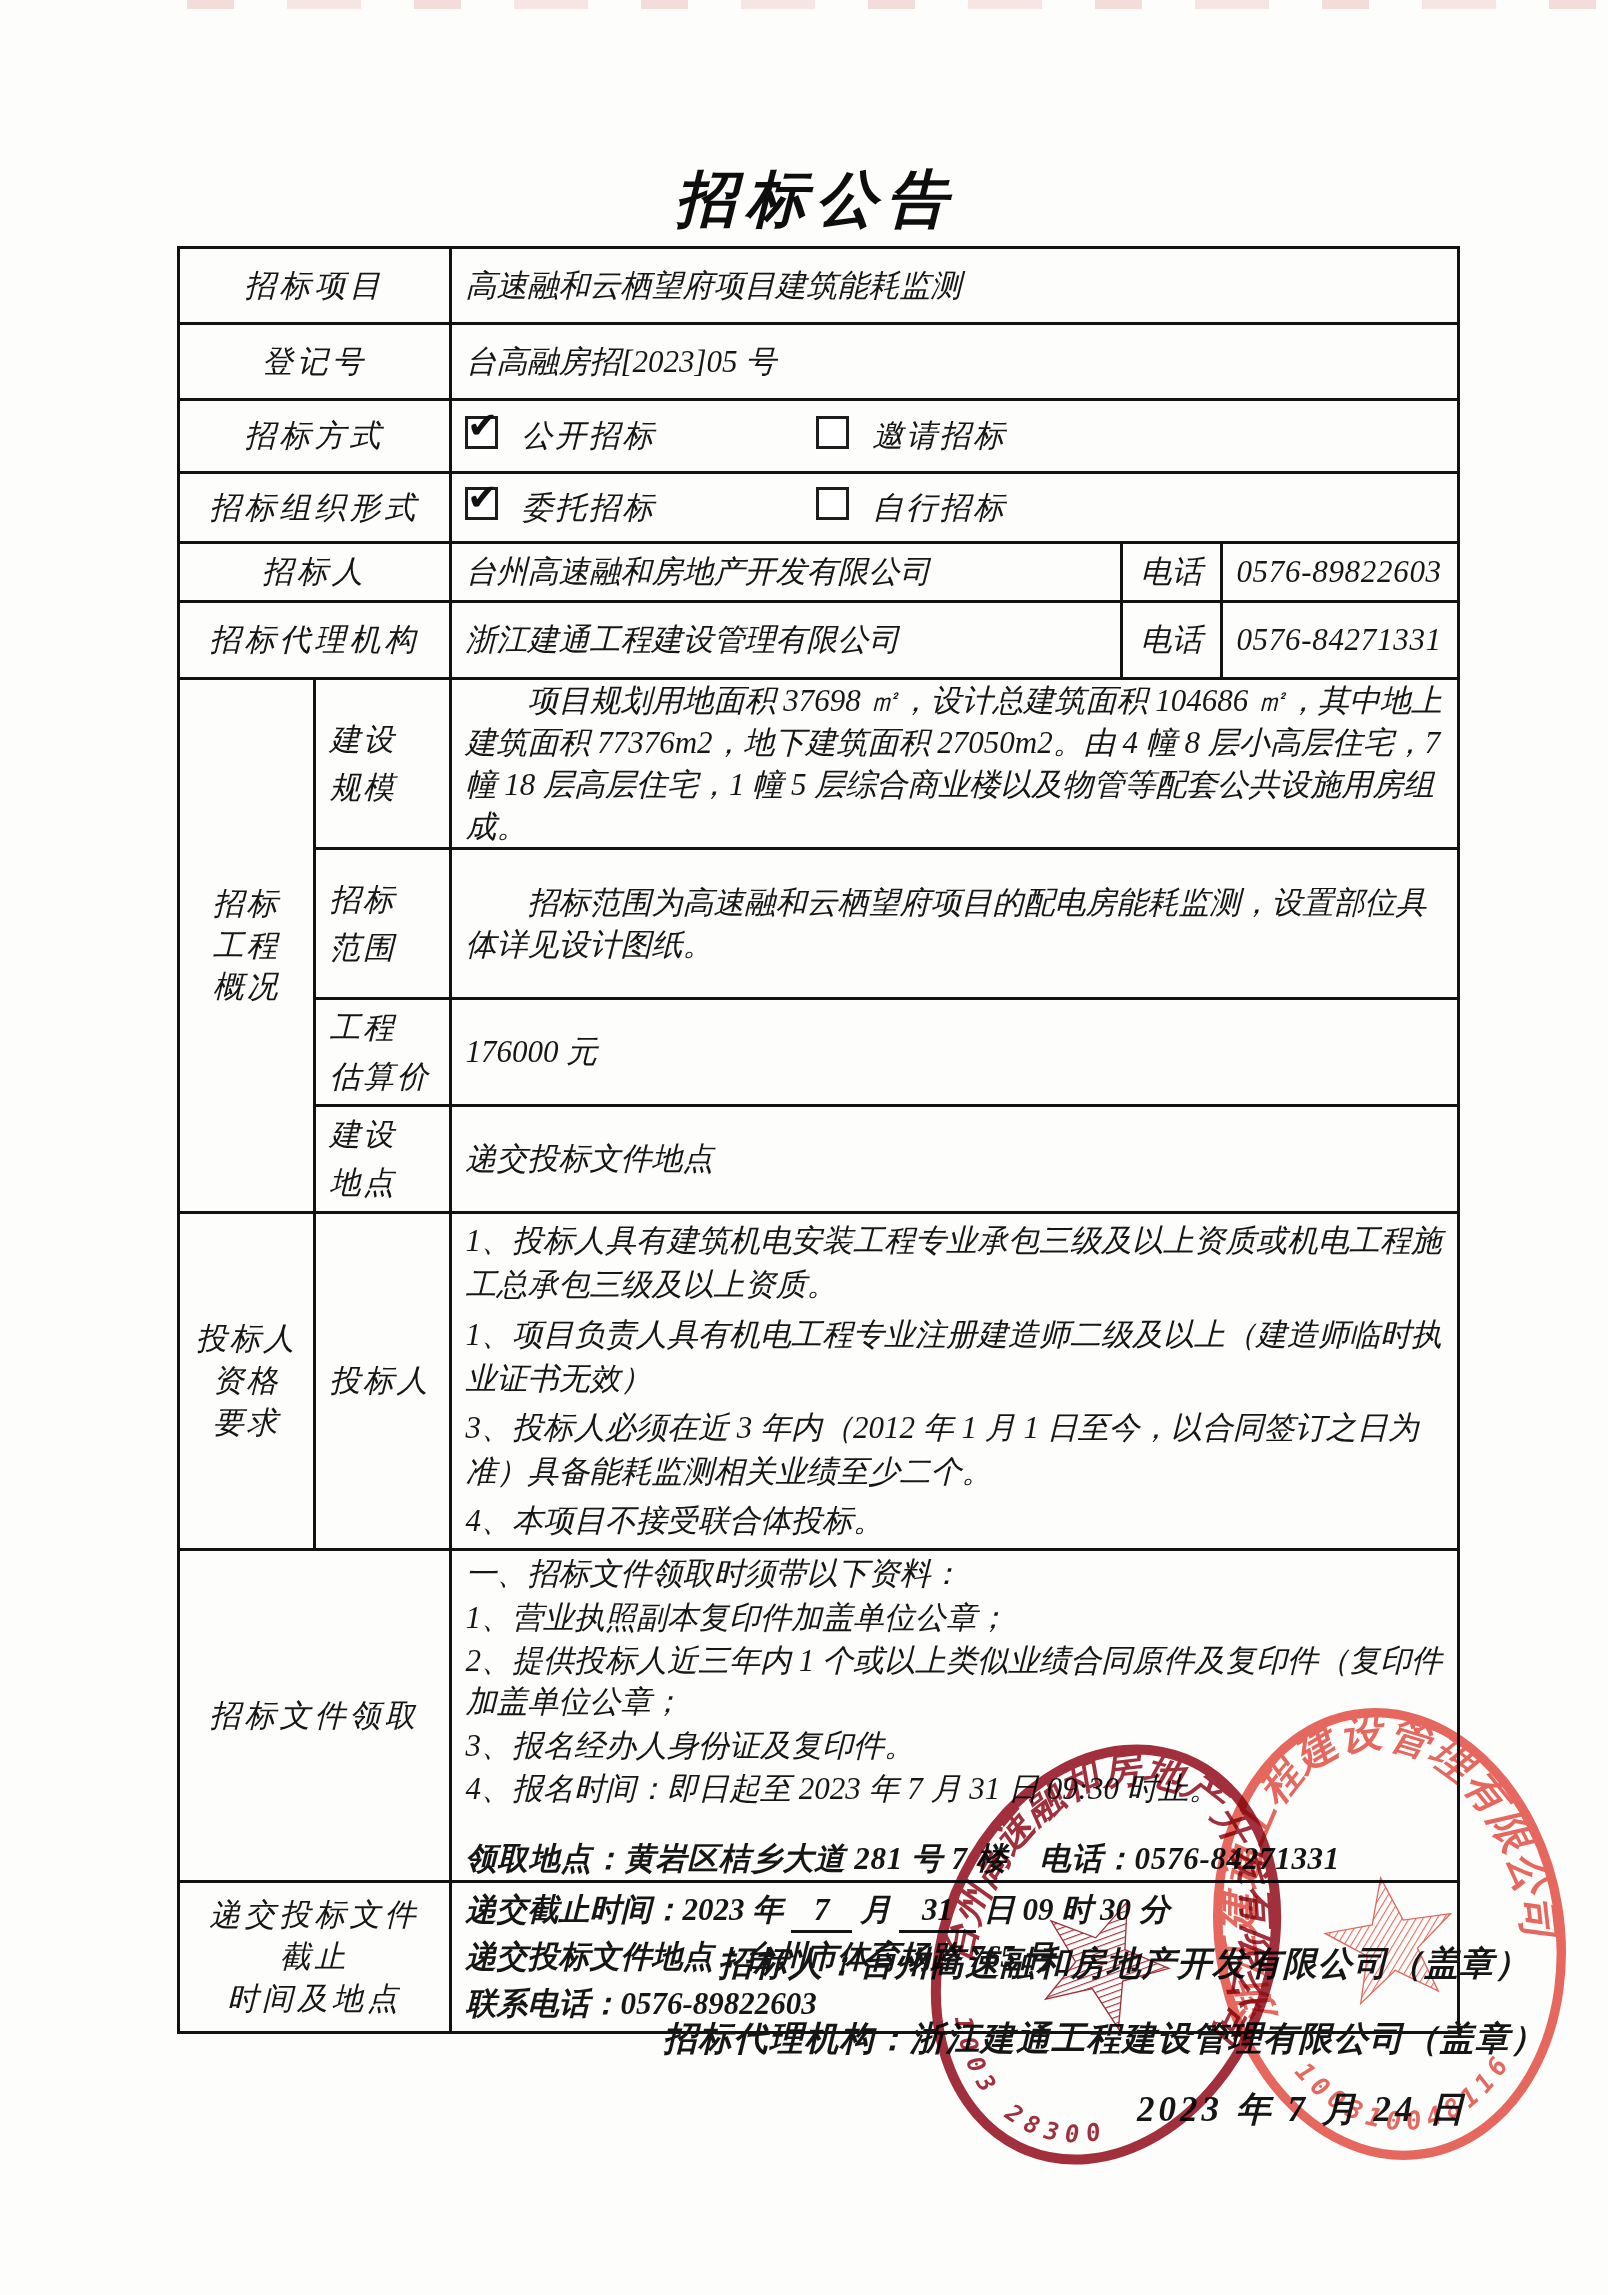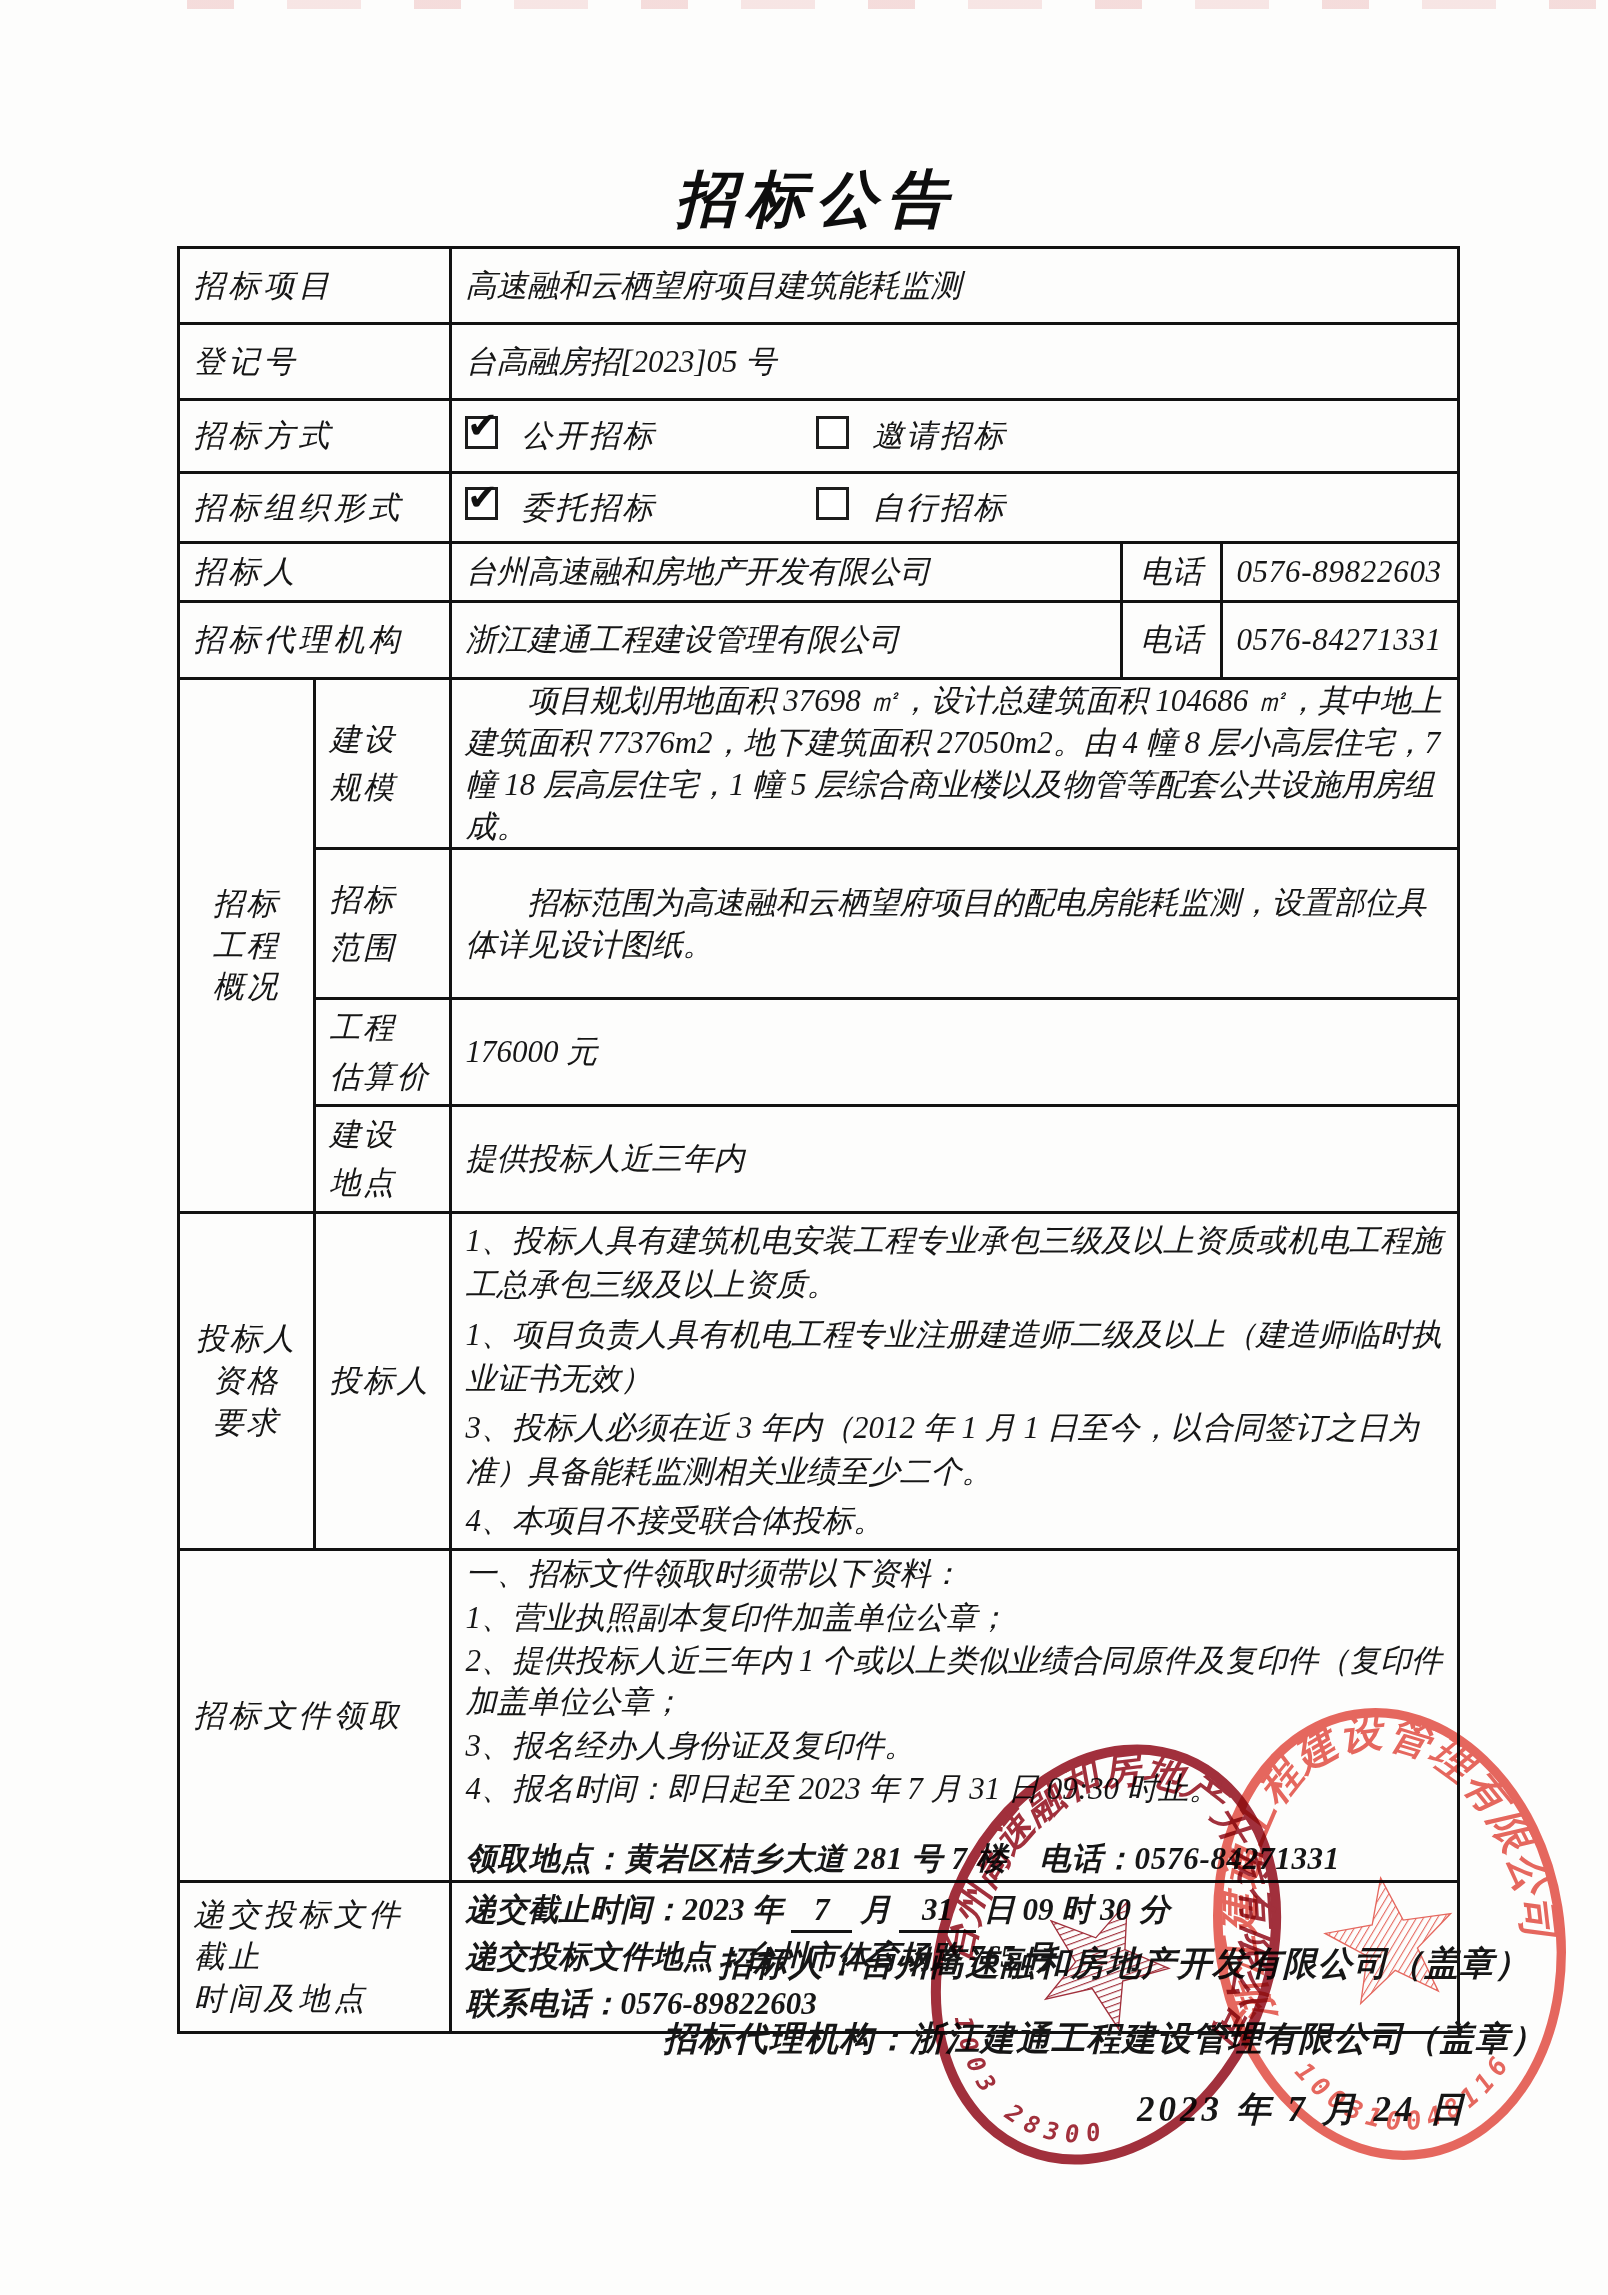--- a/index.html
+++ b/index.html
@@ -33,21 +33,21 @@
     width:1279px;table-layout:fixed;
     border-collapse:collapse;
   }
   table.main td{
     border:3.3px solid #121212;
     padding:0 13.4px;
     font-size:31px;line-height:1.35;
     vertical-align:middle;
     overflow:hidden;
   }
-  td.lbl{text-align:left;letter-spacing:4px;}
+  td.lbl{text-align:center;letter-spacing:4px;}
   td.grp{text-align:center;letter-spacing:2.7px;}
   td.grp div,{margin:4px 0;}
   td.sub{letter-spacing:2.7px;}
   td.sub div{margin:6.7px 0;}
   td.val{padding-left:23px;}
   td.phone-l{text-align:center;}
   td.phone-v{text-align:left;padding-left:17.4px;font-size:31px;letter-spacing:0.7px;}
   td.paragraph{vertical-align:middle;}
   .indent{ text-indent:2em; }
   .small-par{font-size:29px;line-height:1.16;}
@@ -168,21 +168,21 @@
         <div>估算价</div>
       </td>
       <td class="val" colspan="3">176000 元</td>
     </tr>
 
     <tr style="height:100px">
       <td class="sub">
         <div>建设</div>
         <div>地点</div>
       </td>
-      <td class="val" colspan="3">提供投标人近三年内</td>
+      <td class="val" colspan="3">递交投标文件地点</td>
     </tr>
 
     <tr style="height:324px" class="list">
       <td class="grp">
         <div>投标人</div>
         <div>资格</div>
         <div>要求</div>
       </td>
       <td class="sub">投标人</td>
       <td class="paragraph" colspan="3">

